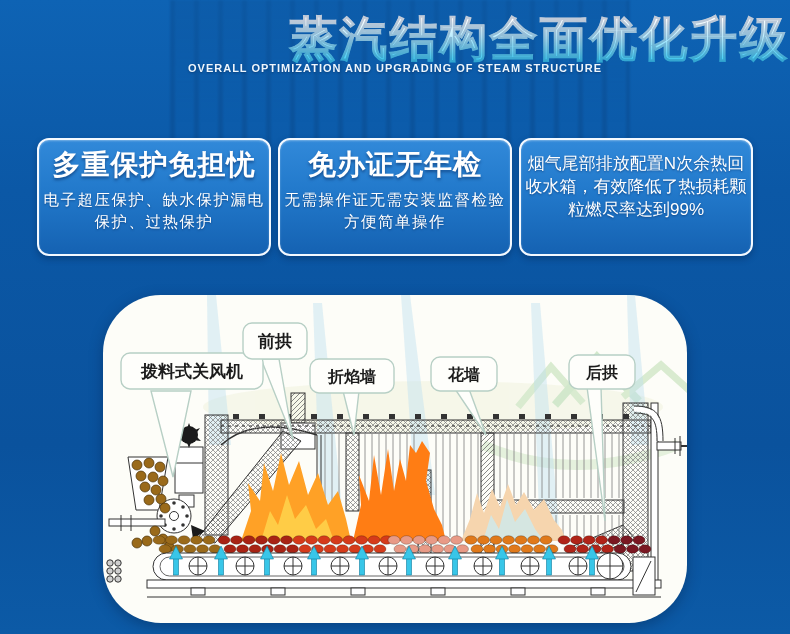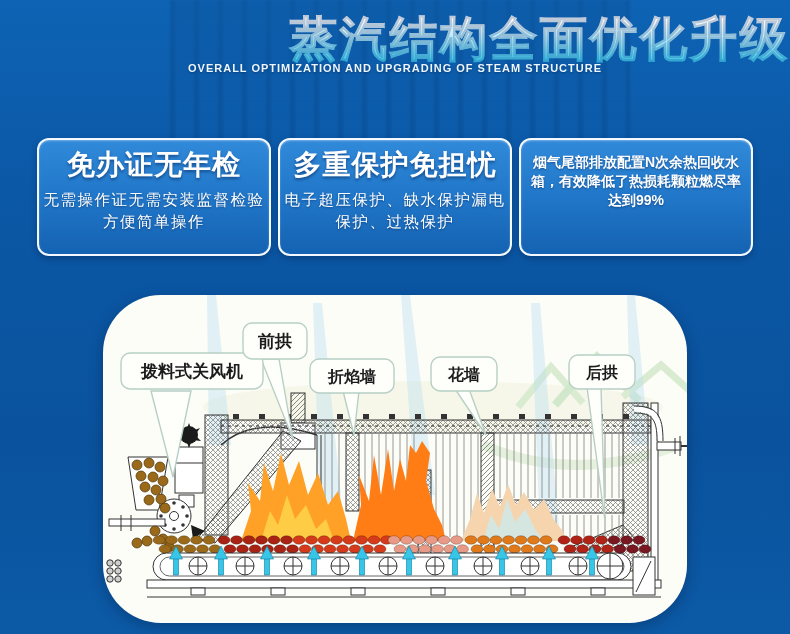--- a/index.html
+++ b/index.html
@@ -38,47 +38,47 @@
     text-align:center;color:#fff;padding:8px 4px 4px;
   }
   .card-title{
     font-size:28px;font-weight:bold;letter-spacing:1px;line-height:1.2;
     text-shadow:0 2px 3px rgba(5,35,85,.55);white-space:nowrap;
   }
   .card-desc{
     margin-top:7px;font-size:15.5px;letter-spacing:1.5px;line-height:1.45;
     text-shadow:0 1px 2px rgba(5,35,85,.5);
   }
-  .card.tight .card-desc{font-size:14px;letter-spacing:0;line-height:1.35;margin-top:5px;font-weight:bold;}
+  .card.tight .card-desc{font-size:17px;letter-spacing:0;line-height:1.35;margin-top:5px;}
   .panel{
     position:absolute;top:295px;left:103px;width:584px;height:328px;
     background:#fdfdf8;border-radius:58px;overflow:hidden;
     box-shadow:0 4px 14px rgba(3,25,60,.35);
   }
   svg text.callout{
     font-family:"Liberation Serif",serif;font-weight:bold;fill:#1c1c1c;
   }
 </style>
 </head>
 <body>
 
 <div class="page">
   <div class="ghost"></div>
 
   <div class="main-title">蒸汽结构全面优化升级</div>
   <div class="sub-title">OVERALL OPTIMIZATION AND UPGRADING OF STEAM STRUCTURE</div>
 
   <div class="cards">
     <div class="card">
+      <div class="card-title">多重保护免担忧</div>
+      <div class="card-desc">电子超压保护、缺水保护漏电保护、过热保护</div>
+    </div>
+    <div class="card">
       <div class="card-title">免办证无年检</div>
       <div class="card-desc">无需操作证无需安装监督检验方便简单操作</div>
-    </div>
-    <div class="card">
-      <div class="card-title">多重保护免担忧</div>
-      <div class="card-desc">电子超压保护、缺水保护漏电保护、过热保护</div>
     </div>
     <div class="card tight">
       <div class="card-desc">烟气尾部排放配置N次余热回收水箱，有效降低了热损耗颗粒燃尽率达到99%</div>
     </div>
   </div>
 
   <div class="panel">
     <svg id="boiler-svg" width="584" height="328" viewBox="0 0 584 328" xmlns="http://www.w3.org/2000/svg">
       <defs>
         <pattern id="hat" width="5" height="5" patternUnits="userSpaceOnUse">

